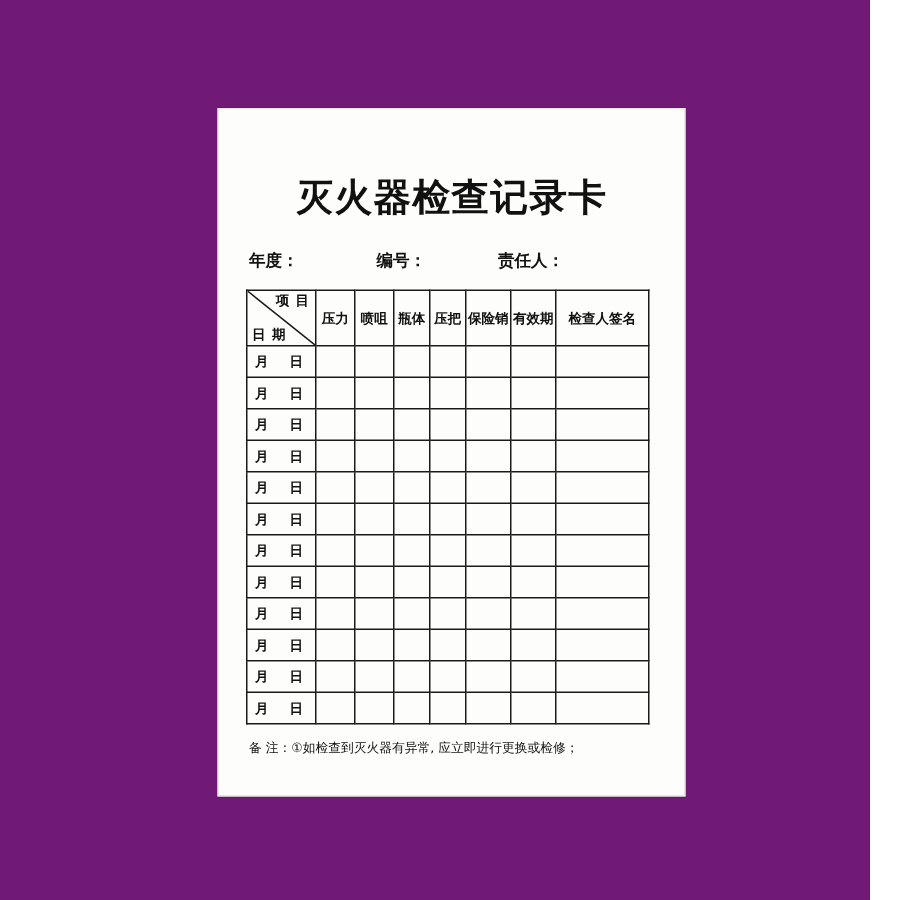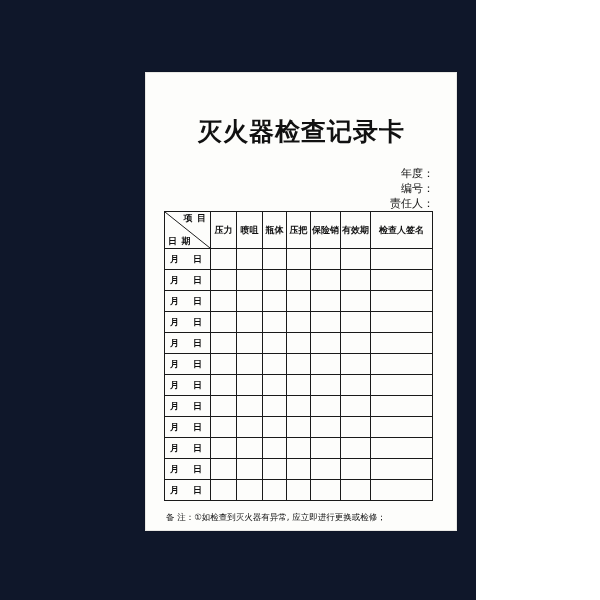--- a/index.html
+++ b/index.html
@@ -5,23 +5,23 @@
   html, body {
     margin: 0;
     padding: 0;
     width: 600px;
     height: 600px;
     background: #ffffff;
     font-family: "Liberation Sans", sans-serif;
   }
   #page {
     position: relative;
-    width: 476px;
+    width: 580px;
     height: 600px;
-    background: #0f172a;
+    background: #701a75;
     overflow: hidden;
   }
   
   .card {
     position: absolute;
     left: 145px;
     top: 72px;
     width: 310px;
     height: 457px;
     background: #fdfdfb;
@@ -44,35 +44,34 @@
     color: #111111;
     margin-top: 28px;
     white-space: nowrap;
   }
   .meta-row {
     display: flex;
     align-items: flex-end;
     margin-top: 18px;
     font-family: "DejaVu Sans", sans-serif;
     font-size: 11px;
-    font-weight: normal;
+    font-weight: bold;
     color: #111;
     padding: 0 4px 0 2px;
-    flex-direction: column;
   }
   .meta-item { white-space: nowrap; }
   .meta-gap-a { width: 52px; }
   .meta-gap-b { width: 48px; }
 
   table.grid {
-    margin-top: 0;
+    margin-top: 12px;
     border-collapse: collapse;
     width: 268px;
     table-layout: fixed;
-    font-family: Liberation Sans, sans-serif;
+    font-family: Liberation Serif, serif;
   }
   table.grid td, table.grid th {
     border: 1px solid #1a1a1a;
     height: 20px;
     padding: 0;
     font-size: 9px;
     font-weight: bold;
     color: #111;
     text-align: center;
     vertical-align: middle;

